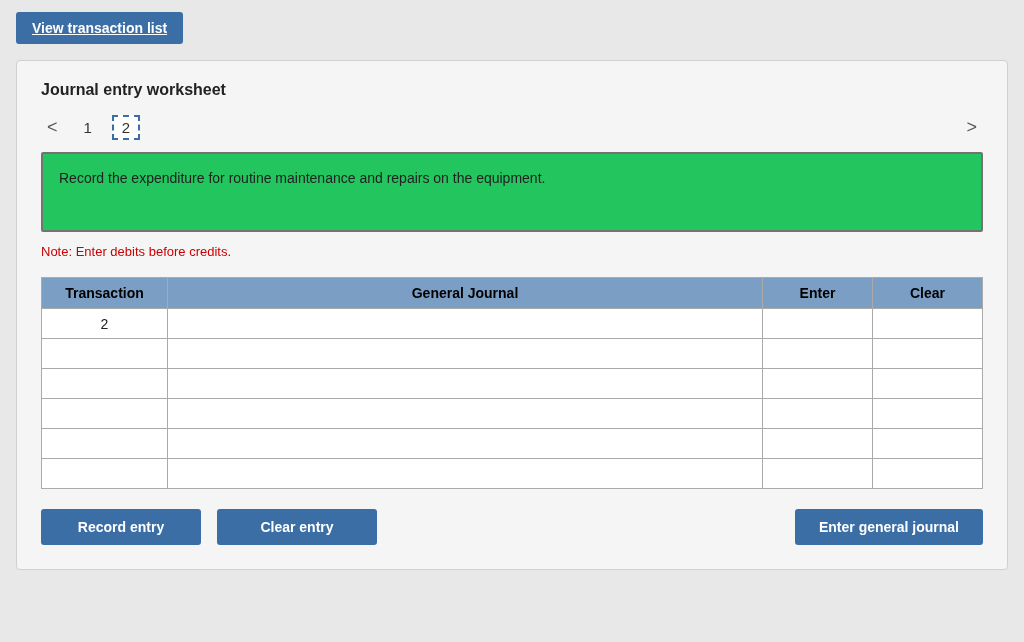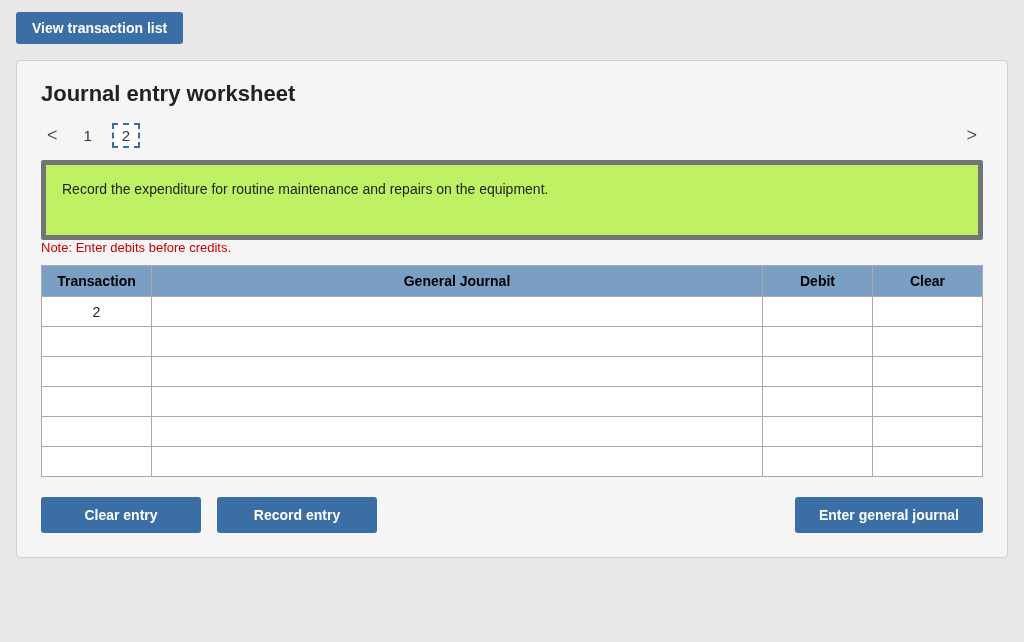--- a/index.html
+++ b/index.html
@@ -18,32 +18,33 @@
 
     .view-transaction-btn {
       background: #3a6ea5;
       color: #fff;
       border: none;
       padding: 8px 16px;
       font-size: 14px;
       font-weight: bold;
       cursor: pointer;
       border-radius: 3px;
+      text-decoration: underline;
     }
 
     .main-container {
       background: #f5f5f5;
       margin: 4px 16px 16px 16px;
       border-radius: 4px;
       padding: 20px 24px 24px 24px;
       border: 1px solid #d0d0d0;
     }
 
     .page-title {
-      font-size: 22px;
+      font-size: 16px;
       font-weight: bold;
       color: #222;
       margin-bottom: 16px;
     }
 
     .nav-row {
       display: flex;
       align-items: center;
       gap: 12px;
       margin-bottom: 12px;
@@ -66,55 +67,55 @@
       cursor: pointer;
     }
 
     .nav-number.active {
       border: 2px dashed #3a6ea5;
       padding: 2px 8px;
       background: #fff;
     }
 
     .description-box {
-      border: 5px solid #737373;
-      background: #bef264;
+      border: 2px solid #737373;
+      background: #22c55e;
       padding: 14px 16px;
       min-height: 80px;
-      margin-bottom: 0;
+      margin-bottom: 12px;
       border-radius: 2px;
       color: #222;
       font-size: 14px;
       line-height: 1.5;
     }
 
     .note-text {
       color: #cc0000;
       font-size: 13px;
-      margin-bottom: 10px;
+      margin-bottom: 18px;
     }
 
     .journal-table {
       width: 100%;
       border-collapse: collapse;
       margin-bottom: 20px;
     }
 
     .journal-table thead tr th {
       background: #7b9fc4;
       color: #000;
       font-weight: bold;
       text-align: center;
       padding: 7px 8px;
       border: 1px solid #aaa;
       font-size: 14px;
     }
 
     .journal-table thead tr th.transaction-col {
-      width: 110px;
+      width: 126px;
     }
 
     .journal-table thead tr th.general-journal-col {
       width: auto;
     }
 
     .journal-table thead tr th.debit-col,
     .journal-table thead tr th.credit-col {
       width: 110px;
     }
@@ -190,21 +191,21 @@
 
   <div class="description-box">Record the expenditure for routine maintenance and repairs on the equipment.</div>
 
   <div class="note-text">Note: Enter debits before credits.</div>
 
   <table class="journal-table">
     <thead>
       <tr>
         <th class="transaction-col">Transaction</th>
         <th class="general-journal-col">General Journal</th>
-        <th class="debit-col">Debit</th>
+        <th class="debit-col">Enter</th>
         <th class="credit-col">Clear</th>
       </tr>
     </thead>
     <tbody id="table-body">
     <tr>
           <td class="transaction-cell">2</td>
           <td class="input-cell"><input type="text" style=""></td>
           <td class="input-cell"><input type="text" style=""></td>
           <td class="input-cell"><input type="text" style=""></td>
         </tr>
@@ -235,19 +236,19 @@
         <tr>
           <td class="transaction-cell"></td>
           <td class="input-cell"><input type="text" style=""></td>
           <td class="input-cell"><input type="text" style=""></td>
           <td class="input-cell"><input type="text" style=""></td>
         </tr>
       </tbody>
   </table>
 
   <div class="bottom-buttons">
+    <button class="btn-action">Record entry</button>
     <button class="btn-action">Clear entry</button>
-    <button class="btn-action">Record entry</button>
     <div class="btn-spacer"></div>
     <button class="btn-action">Enter general journal</button>
   </div>
 
 </div>
 
 </body></html>

